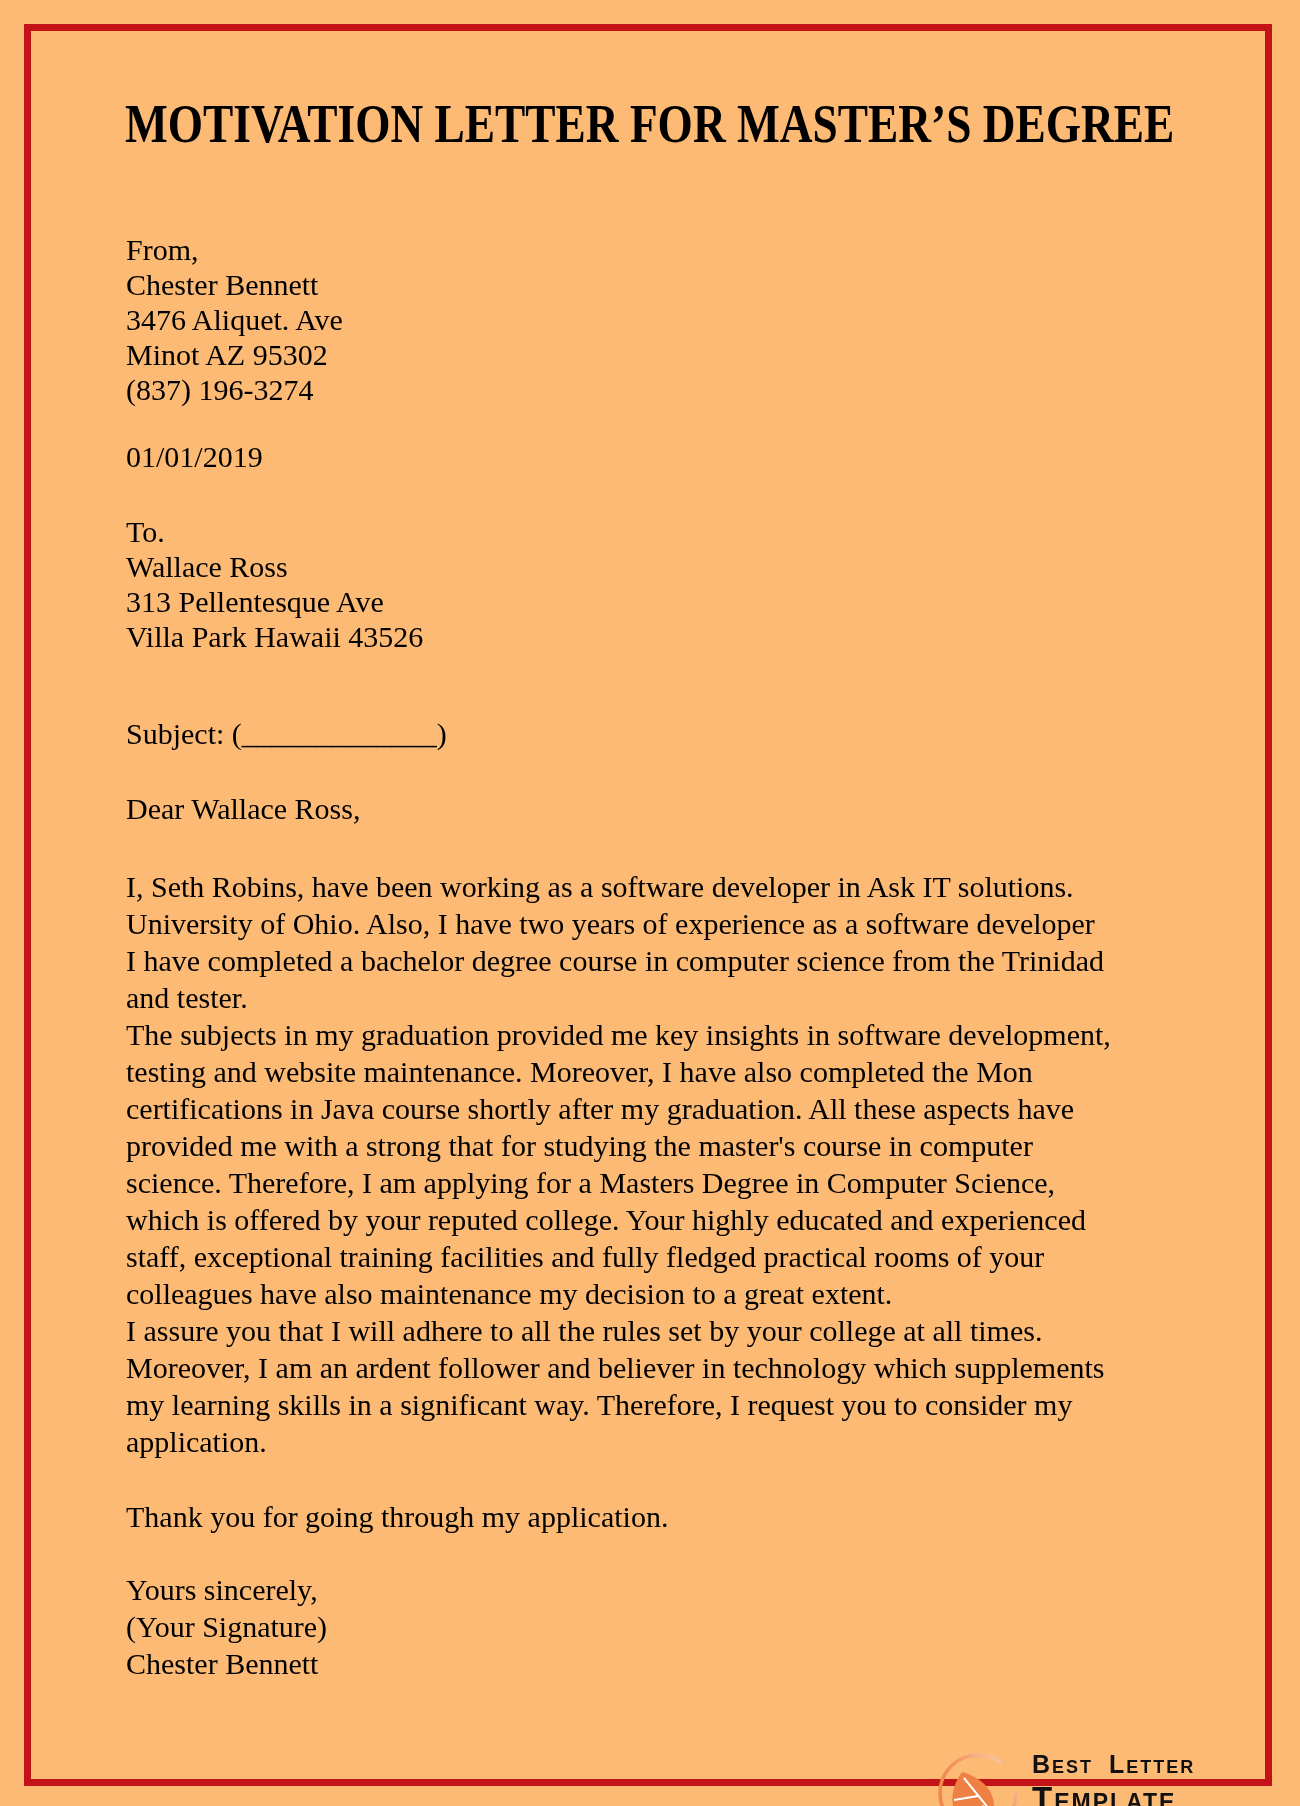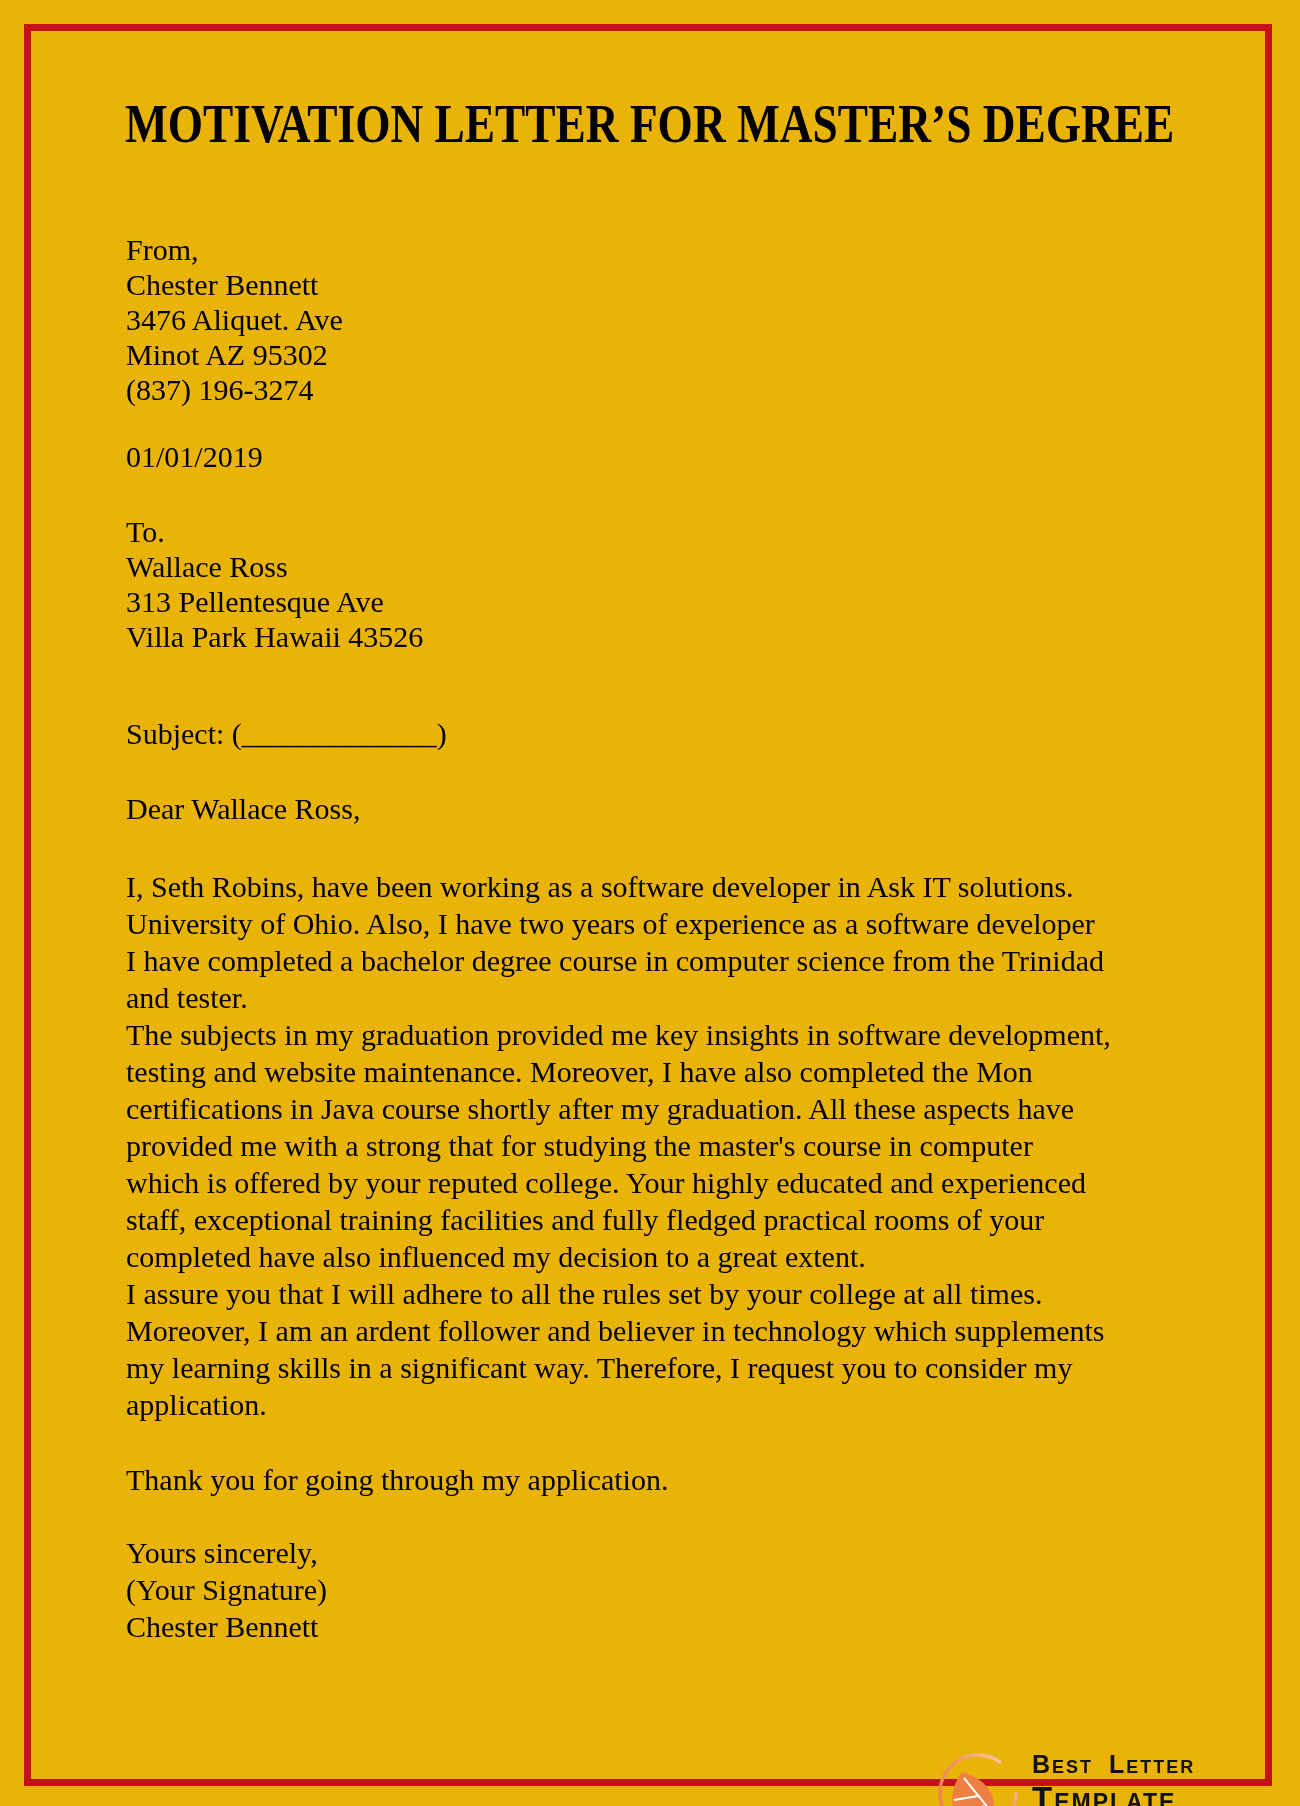--- a/index.html
+++ b/index.html
@@ -1,20 +1,20 @@
 <!DOCTYPE html>
 <html><head>
 <meta charset="utf-8">
 <style>
   html, body { margin: 0; padding: 0; background: #ffffff; }
   .page {
     position: relative;
     width: 1300px;
     height: 1806px;
-    background: #eab308;
+    background: #fdba74;
     font-family: "Liberation Serif", "DejaVu Serif", serif;
     color: #000000;
     overflow: hidden;
   }
   .border-frame {
     position: absolute;
     left: 24px; top: 24px;
     width: 1248px; height: 1762px;
     border: 7px solid #c41318;
     box-sizing: border-box;
@@ -119,23 +119,24 @@
 
     <div class="block body-block">
       <div class="line">I, Seth Robins, have been working as a software developer in Ask IT solutions.</div>
       <div class="line">University of Ohio. Also, I have two years of experience as a software developer</div>
       <div class="line">I have completed a bachelor degree course in computer science from the Trinidad</div>
       <div class="line">and tester.</div>
       <div class="line">The subjects in my graduation provided me key insights in software development,</div>
       <div class="line">testing and website maintenance. Moreover, I have also completed the Mon</div>
       <div class="line">certifications in Java course shortly after my graduation. All these aspects have</div>
       <div class="line">provided me with a strong that for studying the master's course in computer</div>
+      <div class="line">science. Therefore, I am applying for a Masters Degree in Computer Science,</div>
       <div class="line">which is offered by your reputed college. Your highly educated and experienced</div>
       <div class="line">staff, exceptional training facilities and fully fledged practical rooms of your</div>
-      <div class="line">completed have also influenced my decision to a great extent.</div>
+      <div class="line">colleagues have also maintenance my decision to a great extent.</div>
       <div class="line">I assure you that I will adhere to all the rules set by your college at all times.</div>
       <div class="line">Moreover, I am an ardent follower and believer in technology which supplements</div>
       <div class="line">my learning skills in a significant way. Therefore, I request you to consider my</div>
       <div class="line">application.</div>
     </div>
 
     <div class="block thanks-row">
       <div class="line">Thank you for going through my application.</div>
     </div>
 

